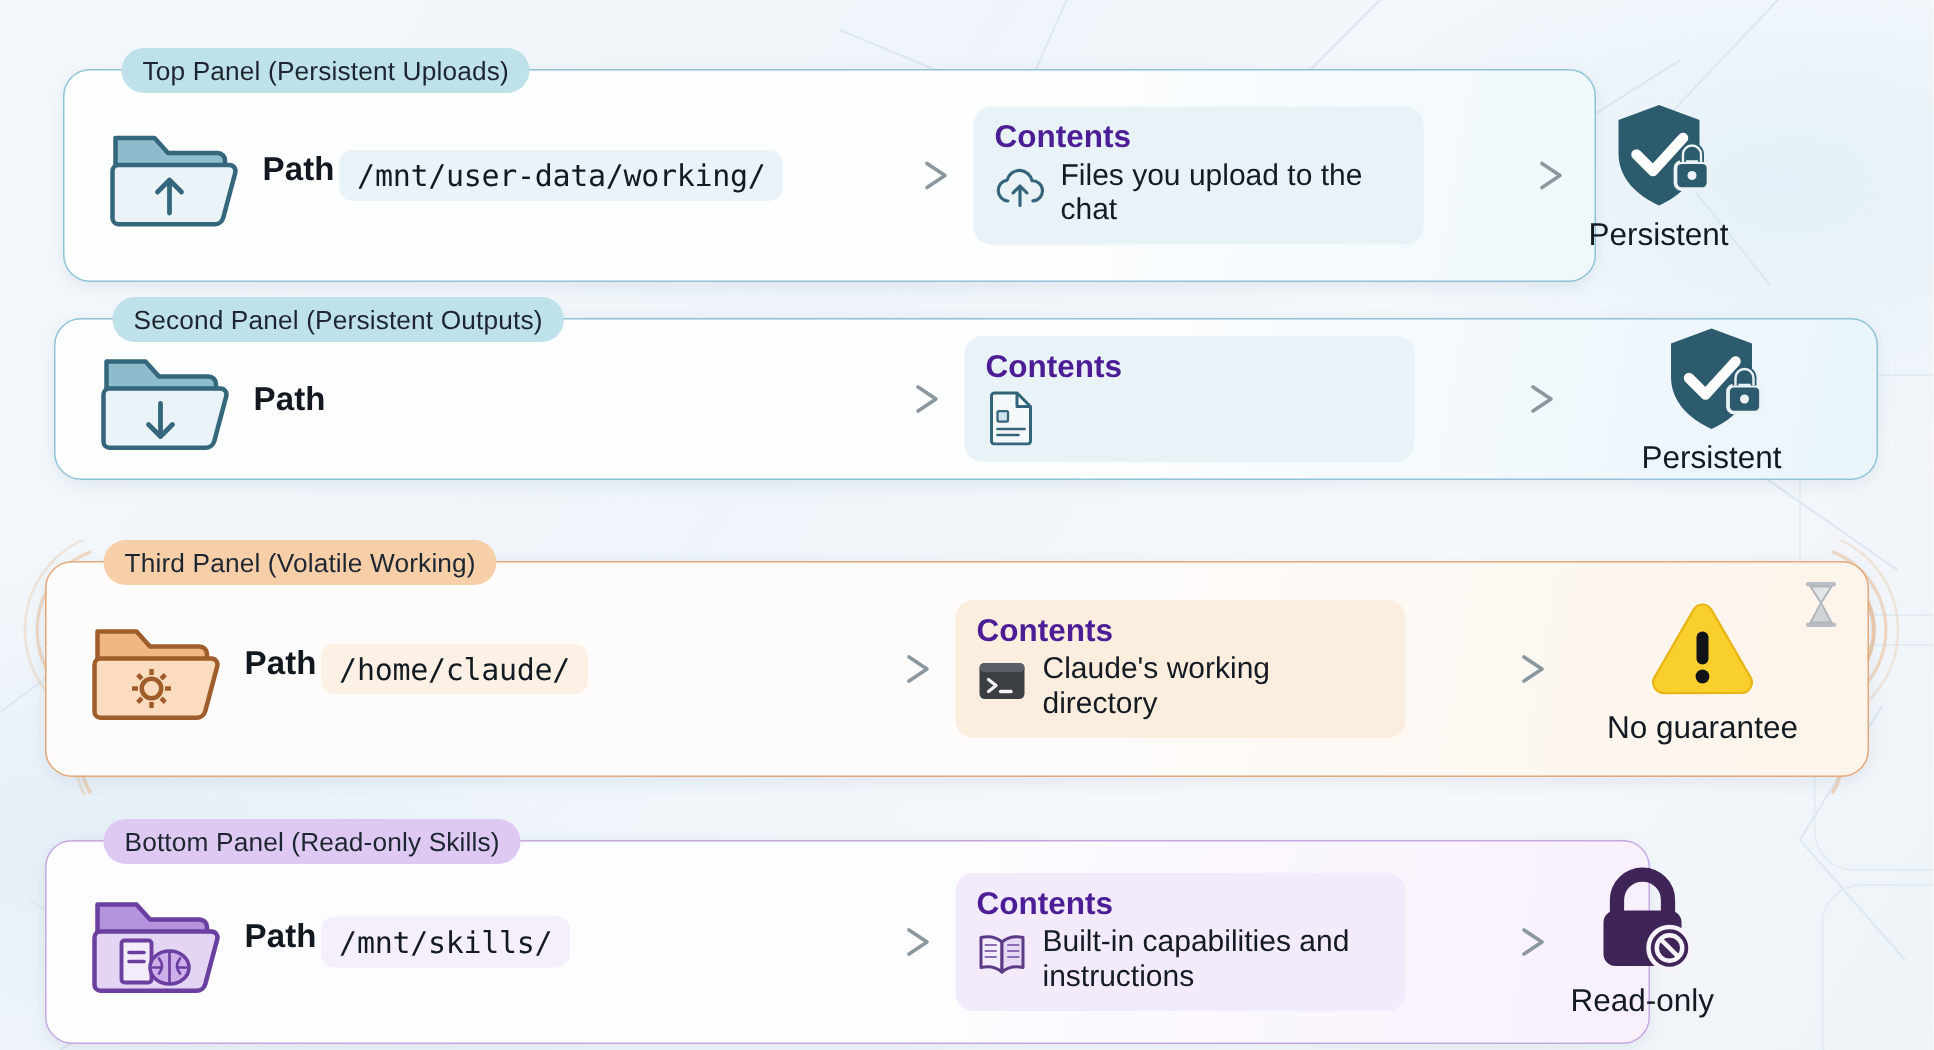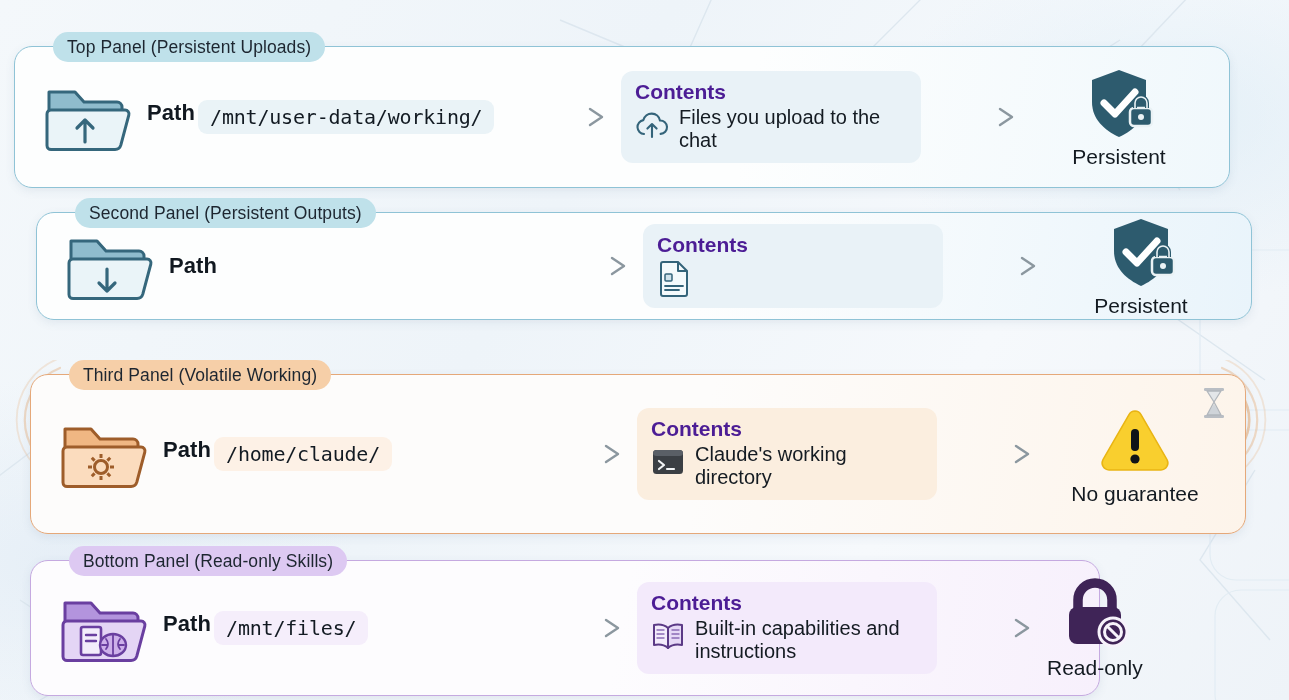--- a/index.html
+++ b/index.html
@@ -44,23 +44,23 @@
   }
 
   
   .panel {
     position: absolute;
     border-radius: 18px;
     background: #fdfdfe;
     border: 1.6px solid var(--edge);
     box-shadow: 0 3px 10px rgba(80,110,140,.10);
   }
-  .panel.p1 { left: 14px;  top: 46px;  width: 1216px; height: 142px; }
+  .panel.p1 { left: 42px;  top: 46px;  width: 1022px; height: 142px; }
   .panel.p2 { left: 36px;  top: 212px; width: 1216px; height: 108px; }
-  .panel.p3 { left: 30px;  top: 374px; width: 1216px; height: 160px; }
+  .panel.p3 { left: 30px;  top: 374px; width: 1216px; height: 144px; }
   .panel.p4 { left: 30px;  top: 560px; width: 1070px; height: 136px; }
 
   .p1, .p2 { --edge: #8fc3d6; --chip: #bfe1ea; --pathbg: #eaf3f7; --contentbg: #e9f2f7; }
   .p3 { --edge: #e5a879; --chip: #f6cfa8; --pathbg: #fdf1e6; --contentbg: #fbeedf; }
   .p4 { --edge: #c5a9e0; --chip: #ddc9f2; --pathbg: #f5eefb; --contentbg: #f3eafb; }
 
   .p1 { background: linear-gradient(100deg,#fdfefe 60%, #f0f8fc 100%); }
   .p2 { background: linear-gradient(100deg,#fdfefe 55%, #e9f4fb 100%); }
   .p3 { background: linear-gradient(100deg,#fdfcfb 55%, #fdf4ea 100%); }
   .p4 { background: linear-gradient(100deg,#fdfcfe 55%, #f7f0fc 100%); }
@@ -417,21 +417,21 @@
             <rect x="24" y="36" width="20" height="28" rx="2" fill="#f3ecfb" stroke="#6a3fa0" stroke-width="2.6"></rect>
             <path d="M29 44 h10 M29 50 h10" stroke="#6a3fa0" stroke-width="2.4" stroke-linecap="round"></path>
           </g>
           <g transform="translate(56,54)">
             <ellipse rx="13" ry="11" fill="#cdb0ea" stroke="#6a3fa0" stroke-width="2.4"></ellipse>
             <path d="M0 -10 v20 M-7 -6 q4 5 0 10 M7 -6 q-4 5 0 10 M-11 0 h6 M11 0 h-6" fill="none" stroke="#6a3fa0" stroke-width="1.8" stroke-linecap="round"></path>
           </g>
         </svg>
         <div class="path-block">
           <div class="path-title">Path</div>
-          <div class="path-chip">/mnt/files/</div>
+          <div class="path-chip">/mnt/skills/</div>
         </div>
       </div>
 
       <div class="seg-arrow">
         <svg class="arrow-svg" viewBox="0 0 92 24">
           <defs>
               <linearGradient id="ag7" x1="0" x2="1">
                 <stop offset="0" stop-color="#9aa6ae" stop-opacity="0"></stop>
                 <stop offset="1" stop-color="#8b979f"></stop>
               </linearGradient>

